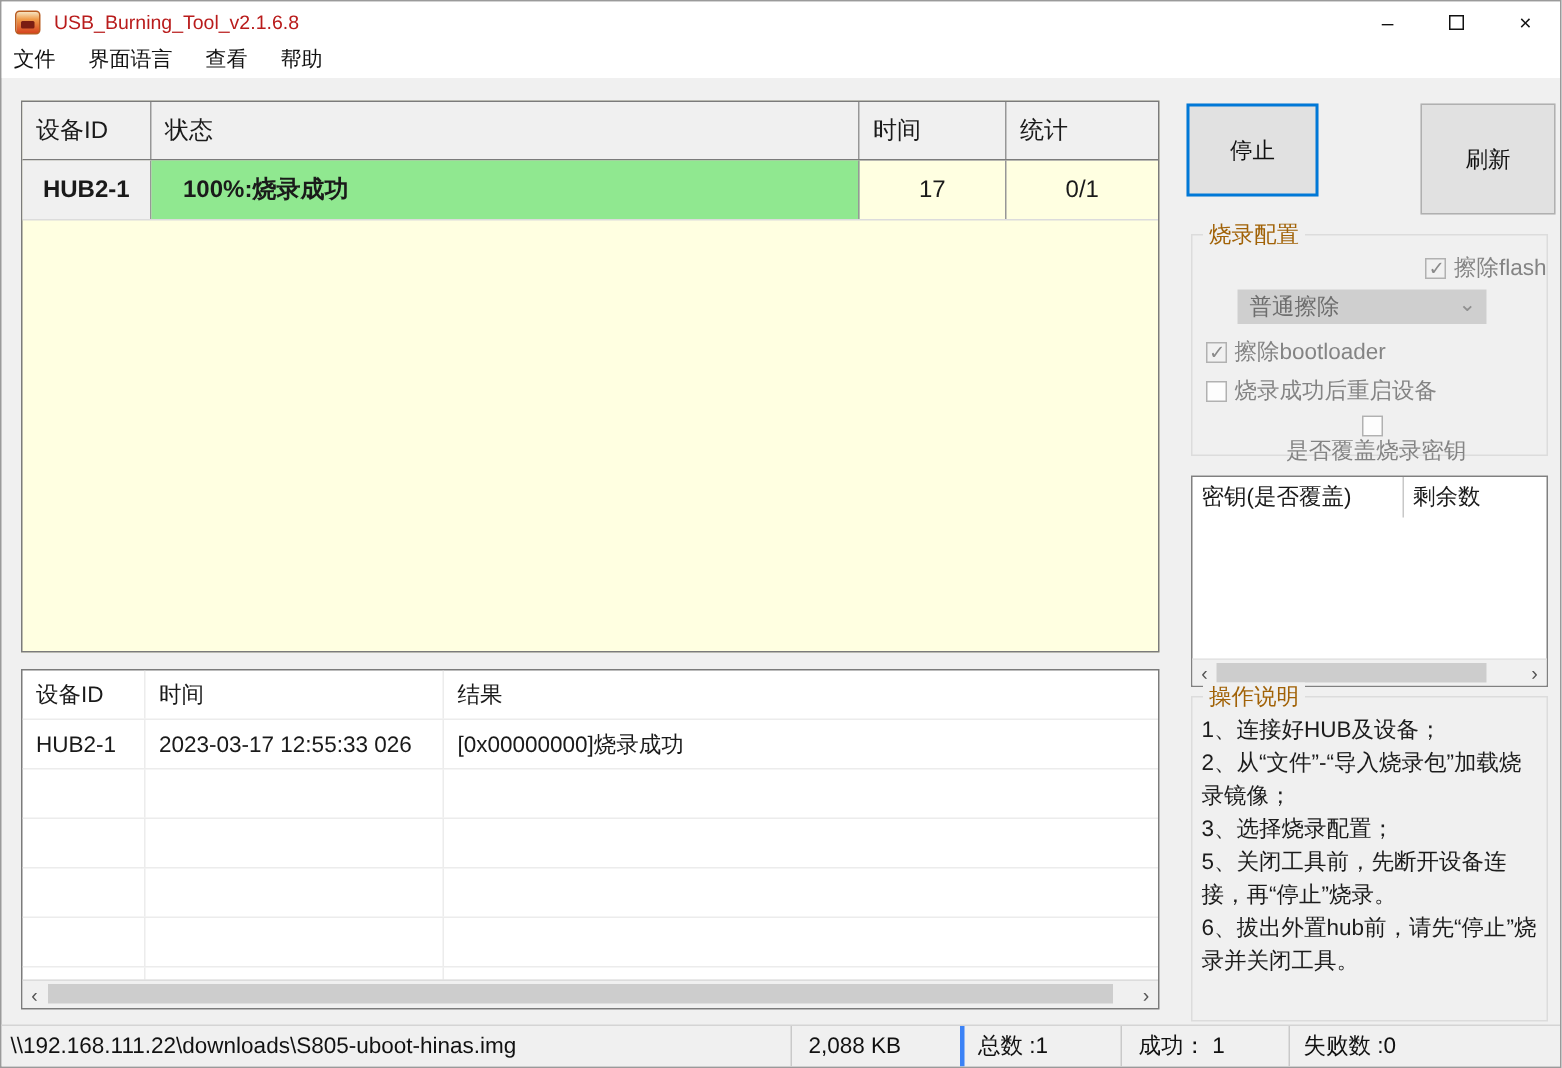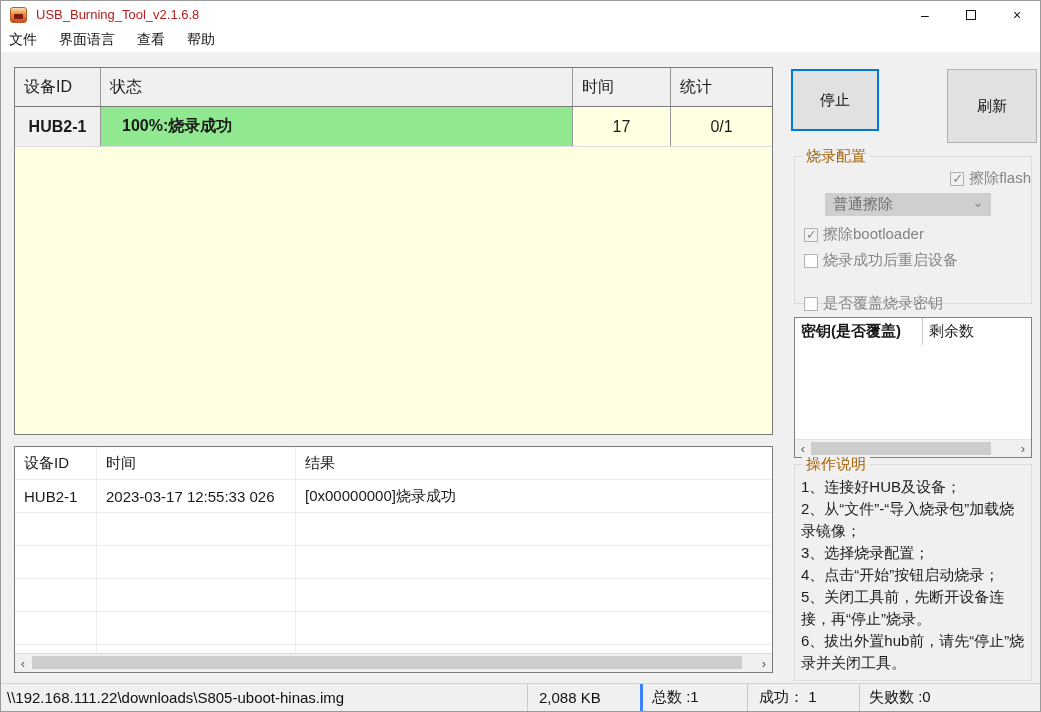--- a/index.html
+++ b/index.html
@@ -41,32 +41,32 @@
 
   
   .groupbox { position:absolute; border:1px solid #dcdcdc; }
   .group-legend { position:absolute; top:-10px; left:7px; background:#f0f0f0; padding:0 4px; font-size:15px; color:#a16207; }
 
   .config-group { left:793px; top:155px; width:238px; height:148px; }
   .cfg-row { display:flex; align-items:center; color:#848484; font-size:15px; margin-left:9px; }
   .cfg-row.r1 { margin-top:12px;justify-content:flex-end; }
   .cfg-row.r3 { margin-top:9px; }
   .cfg-row.r4 { margin-top:7px; }
-  .cfg-row.r5 { margin-top:24px; }
+  .cfg-row.r5 { margin-top:7px;flex-direction:column; }
   .cbx { width:14px; height:14px; border:1px solid #b1b1b1; background:#fdfdfd; margin-right:5px; position:relative; flex:none; }
   .cbx.checked { background:#f1f1f1; }
   .cbx.checked::after { content:"✓"; position:absolute; left:1px; top:-2px; font-size:13px; color:#8a8a8a; }
   .dropdown { margin:5px 0 0 30px; width:166px; height:23px; background:#cfcfcf; color:#6e6e6e; font-size:15px; display:flex; align-items:center; padding-left:8px; position:relative; }
   .dd-chevron { position:absolute; right:7px; top:1px; color:#909090; font-size:14px; }
 
   
   .key-table { position:absolute; left:793px; top:316px; width:238px; height:141px; background:#ffffff; border:1px solid #808080; }
   .kt-header { display:flex; height:27px; font-size:15px; }
   .kt-hcell { display:flex; align-items:center; padding-left:6px; }
-  .kt-c1 { width:128px; border-right:1px solid #c8c8c8;font-weight:bold; }
+  .kt-c1 { width:141px; border-right:1px solid #c8c8c8; }
   .kt-c2 { flex:1; }
   .hscroll { position:absolute; left:0; right:0; bottom:0; height:18px; background:#f0f0f0; border-top:1px solid #e3e3e3; }
   .hs-arrow { position:absolute; top:0; width:16px; height:100%; display:flex; align-items:center; justify-content:center; color:#555; font-size:13px; }
   .hs-left { left:0; } .hs-right { right:0; }
   .hs-thumb { position:absolute; top:2px; height:13px; background:#cdcdcd; }
   .key-table .hs-thumb { left:16px; width:180px; }
 
   
   .instr-group { left:793px; top:463px; width:238px; height:217px; }
   .instr-steps { padding:11px 5px 0 6px; font-size:15px; line-height:22px; color:#1c1c1c; word-break:break-all; }
@@ -169,21 +169,20 @@
       <span class="hs-arrow hs-right">›</span>
     </div>
   </div>
 
   <div class="groupbox instr-group">
     <span class="group-legend">操作说明</span>
     <div class="instr-steps">
       <div>1、连接好HUB及设备；</div>
       <div>2、从“文件”-“导入烧录包”加载烧录镜像；</div>
       <div>3、选择烧录配置；</div>
-      <div>4、点击“开始”按钮启动烧录；</div>
       <div>5、关闭工具前，先断开设备连接，再“停止”烧录。</div>
       <div>6、拔出外置hub前，请先“停止”烧录并关闭工具。</div>
     </div>
   </div>
 
   <div class="log-table">
     <div class="lt-header">
       <div class="lt-hcell lt-c1">设备ID</div>
       <div class="lt-hcell lt-c2">时间</div>
       <div class="lt-hcell lt-c3">结果</div>

